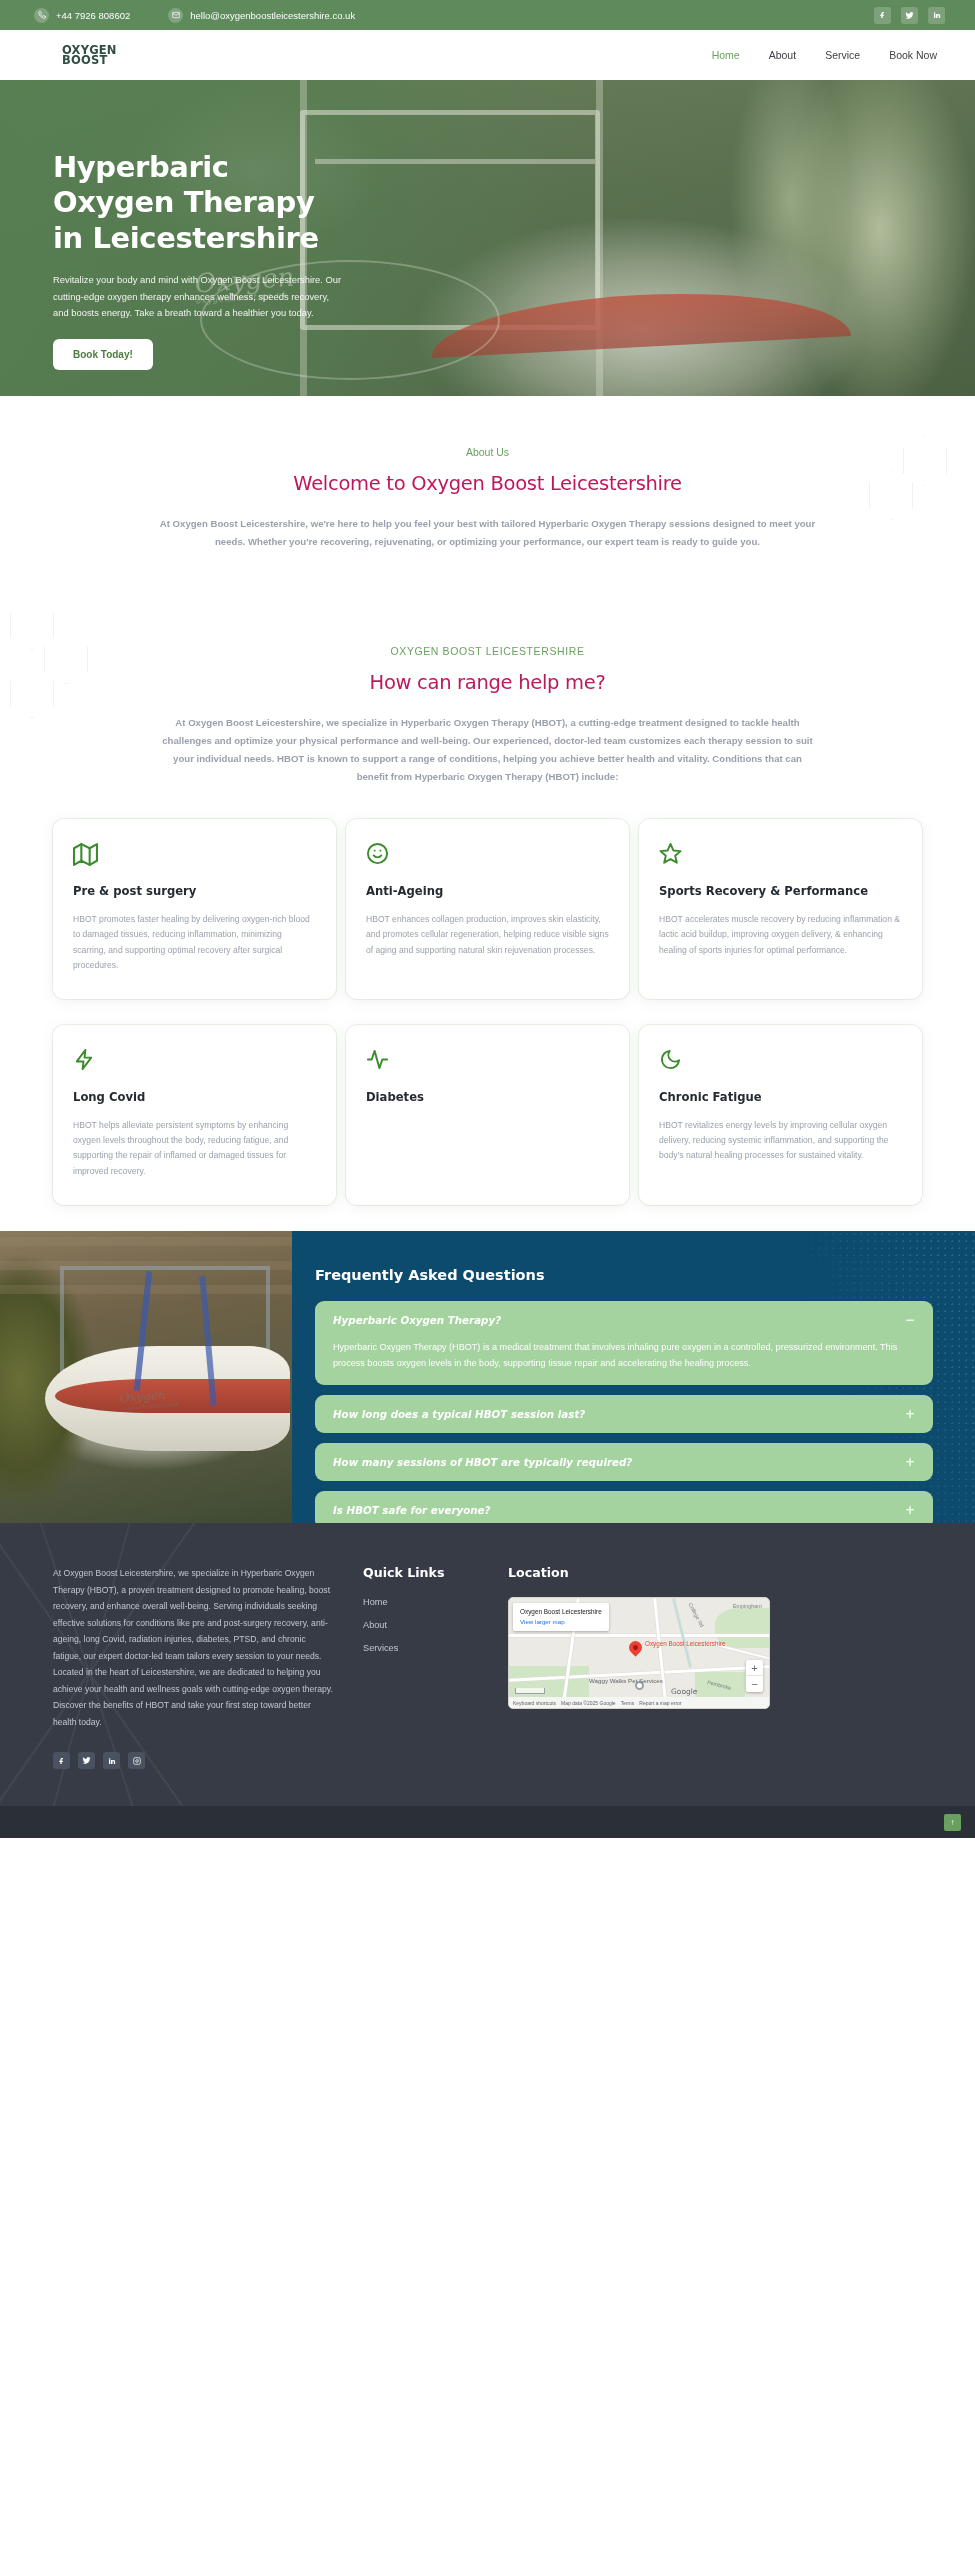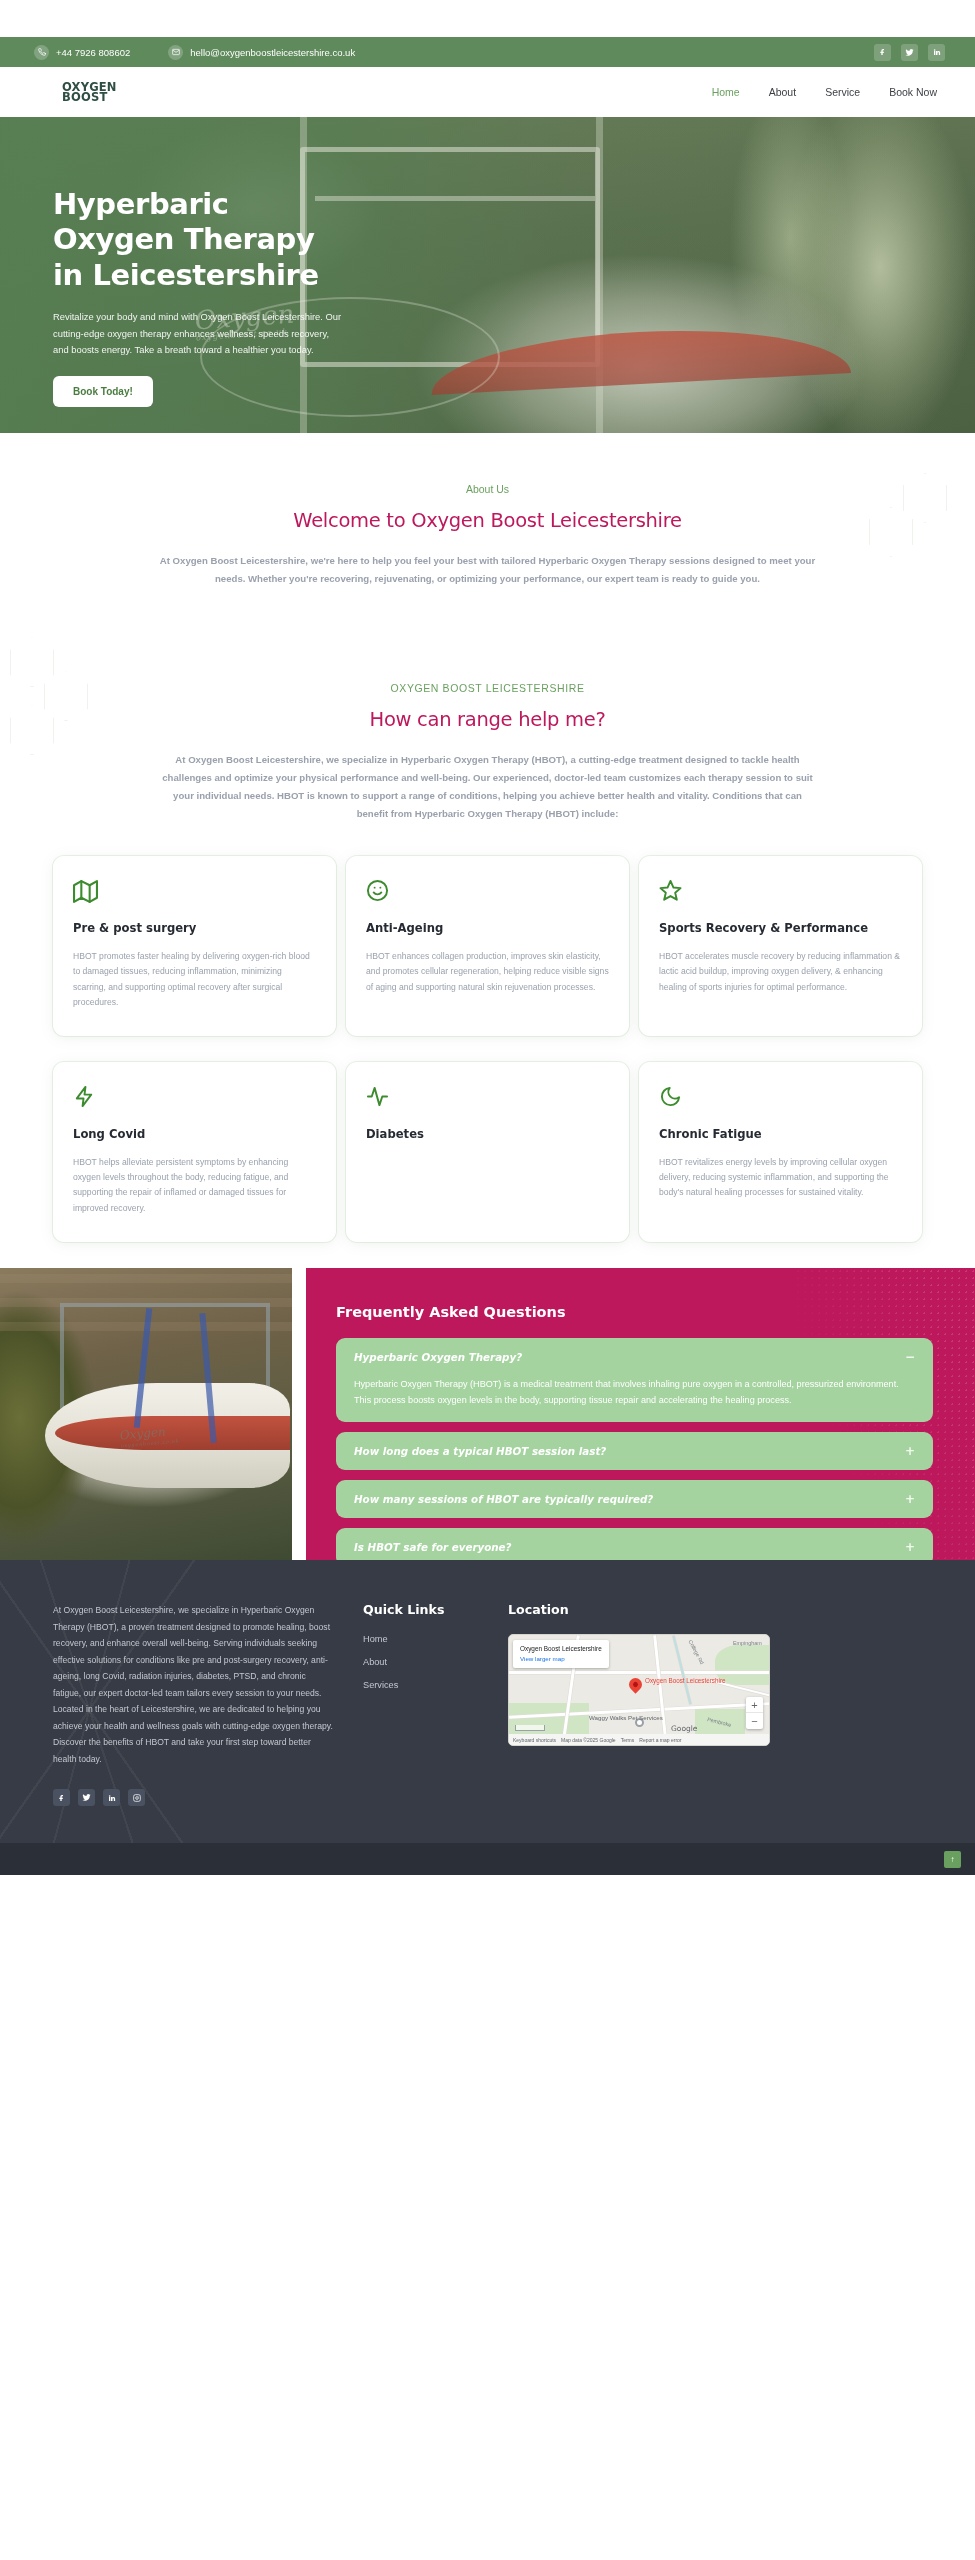--- a/index.html
+++ b/index.html
@@ -14,21 +14,20 @@
 
   
   .topbar {
     background: #5e8a5c;
     height: 30px;
     display: flex;
     align-items: center;
     padding: 0 30px 0 34px;
     color: #ffffff;
     font-size: 9.5px;
-    margin-top: 37px;
   }
   .tb-item { display: flex; align-items: center; gap: 7px; margin-right: 38px; }
   .tb-ico {
     width: 15px; height: 15px; border-radius: 50%;
     background: rgba(255,255,255,0.22);
     display: flex; align-items: center; justify-content: center;
     font-size: 8px; line-height: 1;
   }
   .tb-ico svg { display:block; }
   .tb-spacer { flex: 1; }
@@ -254,25 +253,24 @@
   }
   .fp-wm {
     position:absolute; left:120px; top:158px; color: rgba(120,120,110,0.65);
     font-family: "DejaVu Serif", serif; font-size: 12px; font-style: italic;
     transform: rotate(-5deg);
   }
   .fp-wm .sub { display:block; font-size: 5px; letter-spacing: .7px; }
 
   .faq-panel {
     flex: 1;
-    background: #be185d;
-    padding: 36px 42px 0 30px;
+    background: #0c4a6e;
+    padding: 36px 42px 0 23px;
     position: relative;
     overflow: hidden;
-    margin-left: 14px;
   }
   .faq-dots {
     position:absolute; right:0; top:0; width: 180px; height: 292px;
     background-image: radial-gradient(rgba(255,255,255,0.22) 1px, transparent 1px);
     background-size: 7px 7px;
     opacity: .65;
     -webkit-mask-image: linear-gradient(250deg, #000 20%, transparent 72%);
             mask-image: linear-gradient(250deg, #000 20%, transparent 72%);
   }
   .faq-h {

